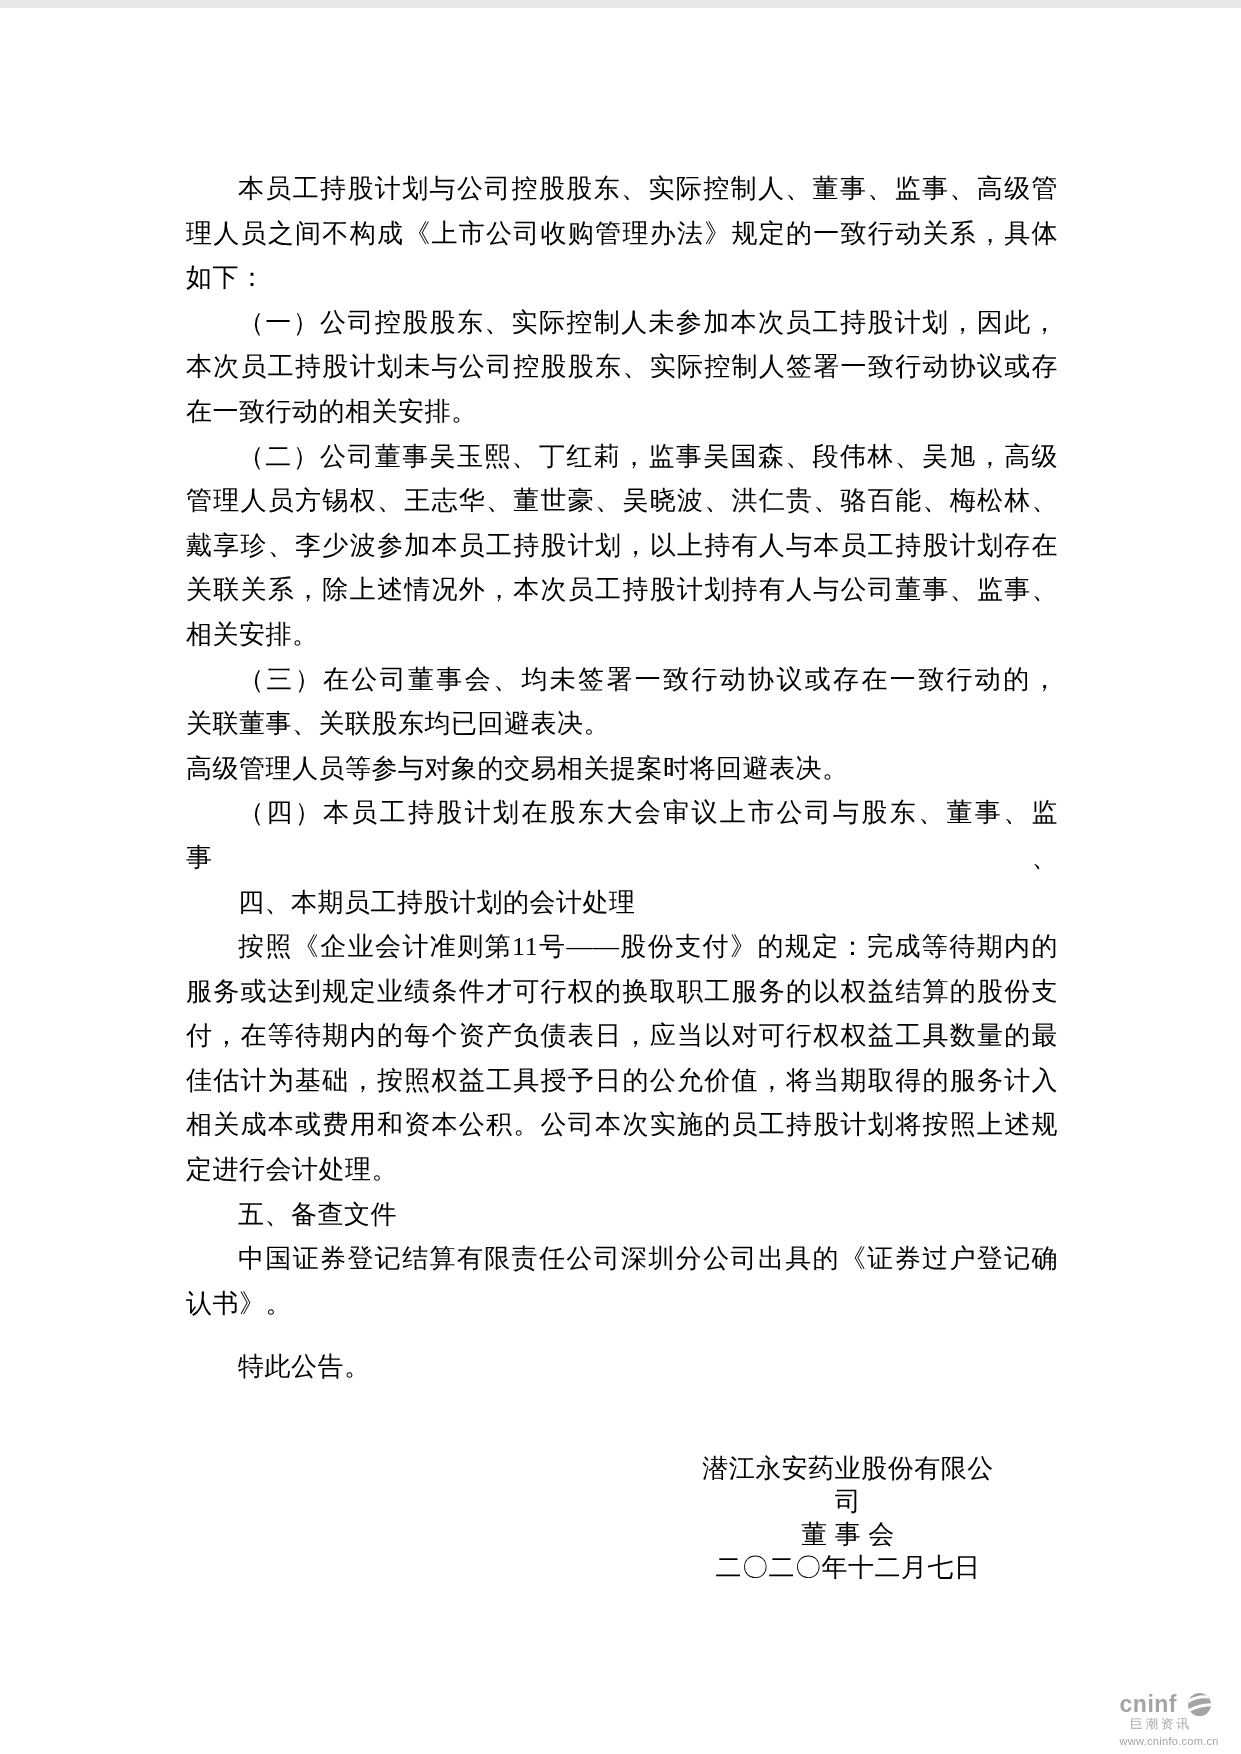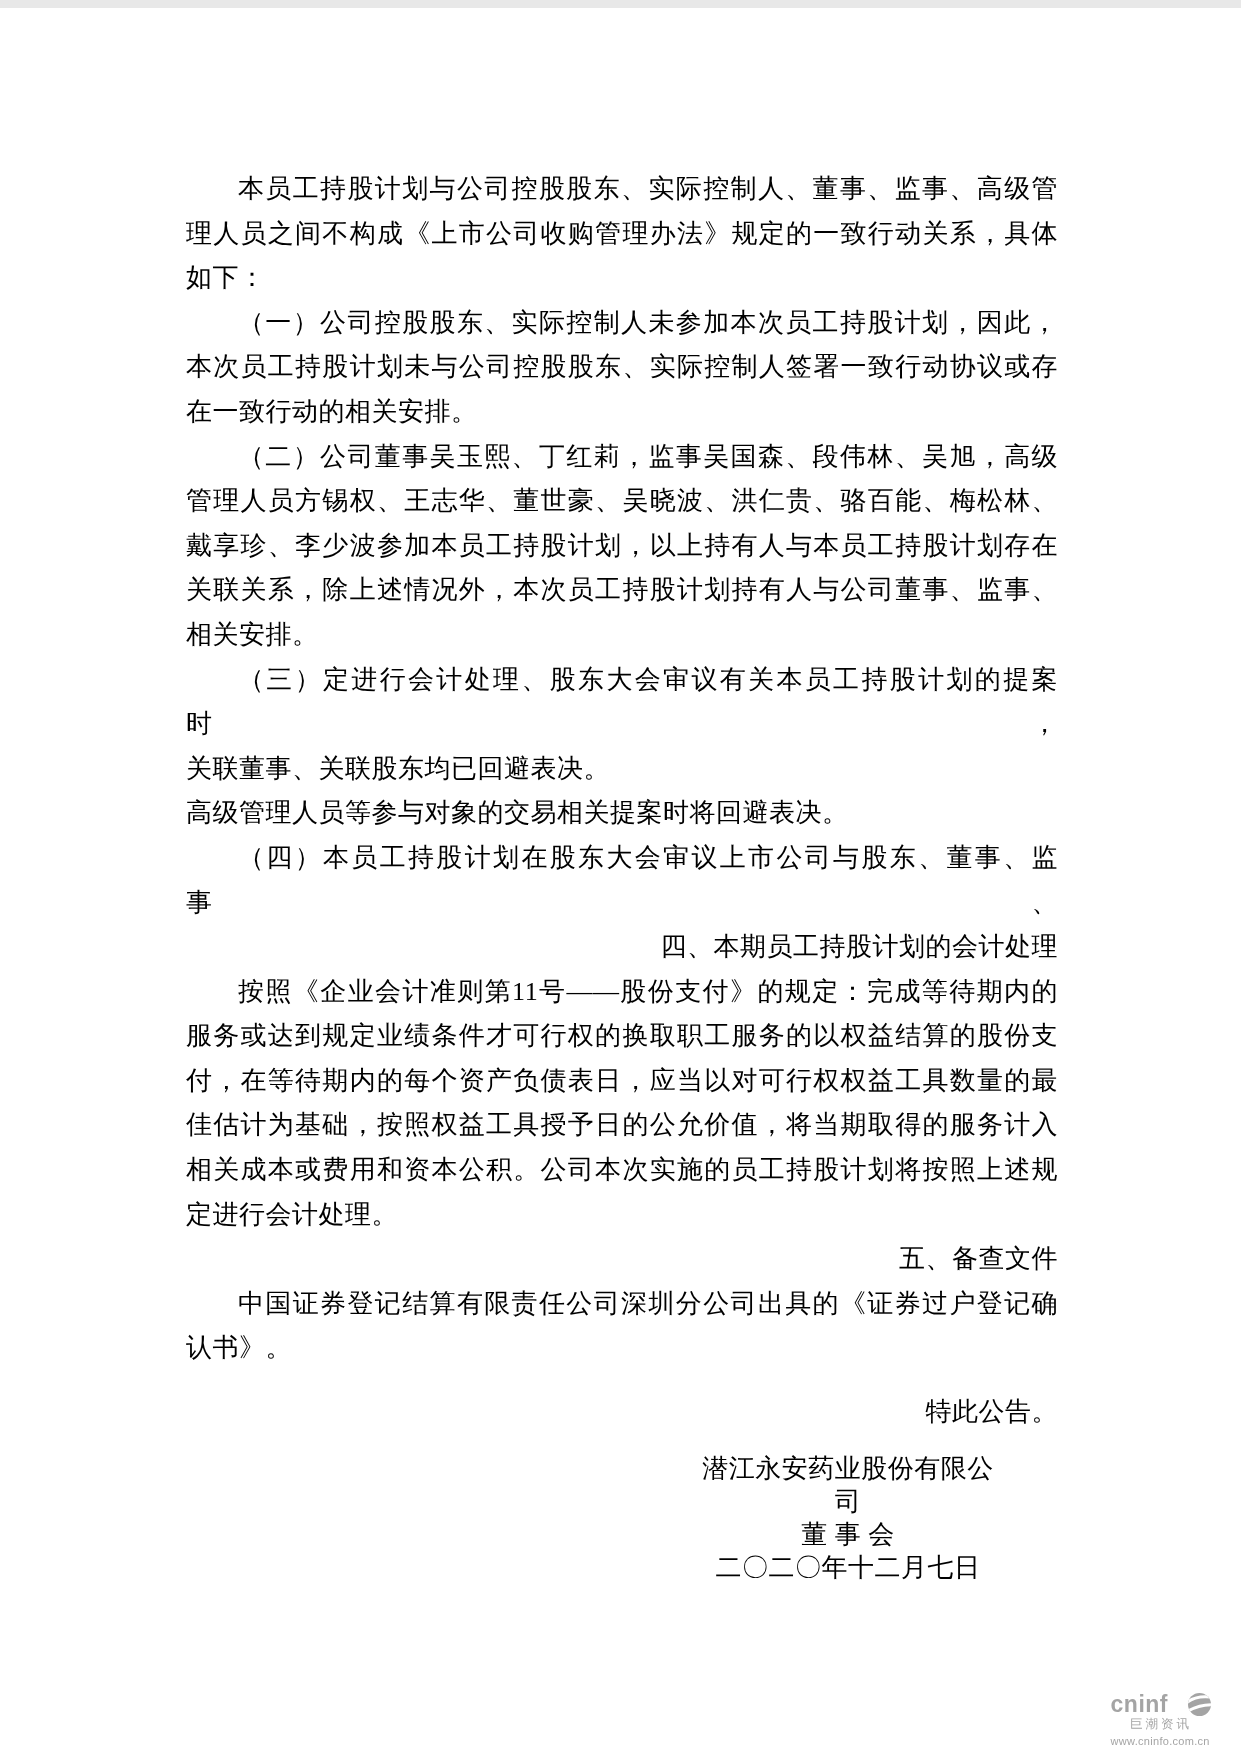--- a/index.html
+++ b/index.html
@@ -19,21 +19,21 @@
     top: 159px;
     width: 872px;
     font-size: 26px;
     line-height: 44.6px;
     text-align: left;
     letter-spacing: 0.5px;
   }
   .doc-body .line {
     white-space: normal;
   }
-  .doc-body .line.indent { text-indent: 2em; text-align: right; }
+  .doc-body .line.indent { text-indent: 2em; }
   .doc-body .line.fill {
     text-align: justify;
     text-align-last: justify;
     -moz-text-align-last: justify;
     text-justify: inter-character;
   }
   .signature-block {
     position: absolute;
     left: 692px;
     top: 1444px;
@@ -48,21 +48,21 @@
     top: 1684px;
     right: 3px;
     color: #a4a4a4;
     font-family: "Liberation Sans", "DejaVu Sans", sans-serif;
   }
   .cninfo .row1 {
     display: flex;
     align-items: center;
     justify-content: flex-end;
     padding-right: 25px;
-    gap: 18px;
+    gap: 9px;
   }
   .cninfo .logo-text {
     font-size: 23px;
     font-weight: bold;
     letter-spacing: 0.5px;
     line-height: 1;
   }
   .cninfo .globe { width: 27px; height: 25px; display: block; }
   .cninfo .row2 {
     text-align: right;
@@ -90,21 +90,21 @@
       <div class="line fill">理人员之间不构成《上市公司收购管理办法》规定的一致行动关系，具体</div>
       <div class="line">如下：</div>
       <div class="line indent fill">（一）公司控股股东、实际控制人未参加本次员工持股计划，因此，</div>
       <div class="line fill">本次员工持股计划未与公司控股股东、实际控制人签署一致行动协议或存</div>
       <div class="line">在一致行动的相关安排。</div>
       <div class="line indent fill">（二）公司董事吴玉熙、丁红莉，监事吴国森、段伟林、吴旭，高级</div>
       <div class="line fill">管理人员方锡权、王志华、董世豪、吴晓波、洪仁贵、骆百能、梅松林、</div>
       <div class="line fill">戴享珍、李少波参加本员工持股计划，以上持有人与本员工持股计划存在</div>
       <div class="line fill">关联关系，除上述情况外，本次员工持股计划持有人与公司董事、监事、</div>
       <div class="line">相关安排。</div>
-      <div class="line indent fill">（三）定进行会计处理、股东大会审议有关本员工持股计划的提案时，</div>
+      <div class="line indent fill">（三）在公司董事会、均未签署一致行动协议或存在一致行动的，</div>
       <div class="line">关联董事、关联股东均已回避表决。</div>
       <div class="line">高级管理人员等参与对象的交易相关提案时将回避表决。</div>
       <div class="line indent fill">（四）本员工持股计划在股东大会审议上市公司与股东、董事、监事、</div>
       <div class="line indent">四、本期员工持股计划的会计处理</div>
       <div class="line indent fill">按照《企业会计准则第11号——股份支付》的规定：完成等待期内的</div>
       <div class="line fill">服务或达到规定业绩条件才可行权的换取职工服务的以权益结算的股份支</div>
       <div class="line fill">付，在等待期内的每个资产负债表日，应当以对可行权权益工具数量的最</div>
       <div class="line fill">佳估计为基础，按照权益工具授予日的公允价值，将当期取得的服务计入</div>
       <div class="line fill">相关成本或费用和资本公积。公司本次实施的员工持股计划将按照上述规</div>
       <div class="line">定进行会计处理。</div>

